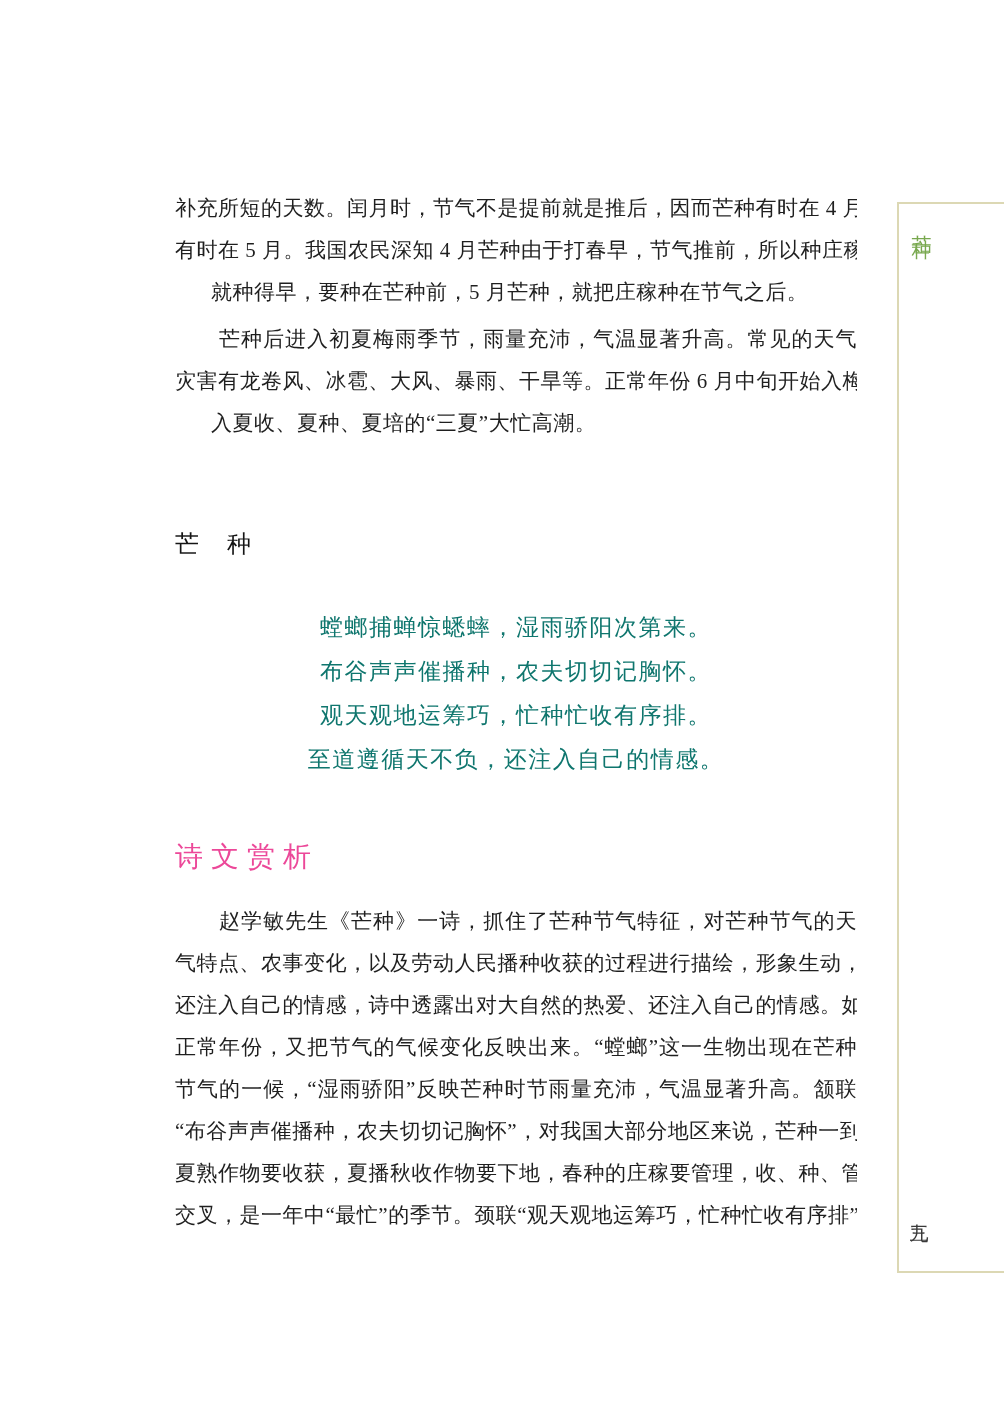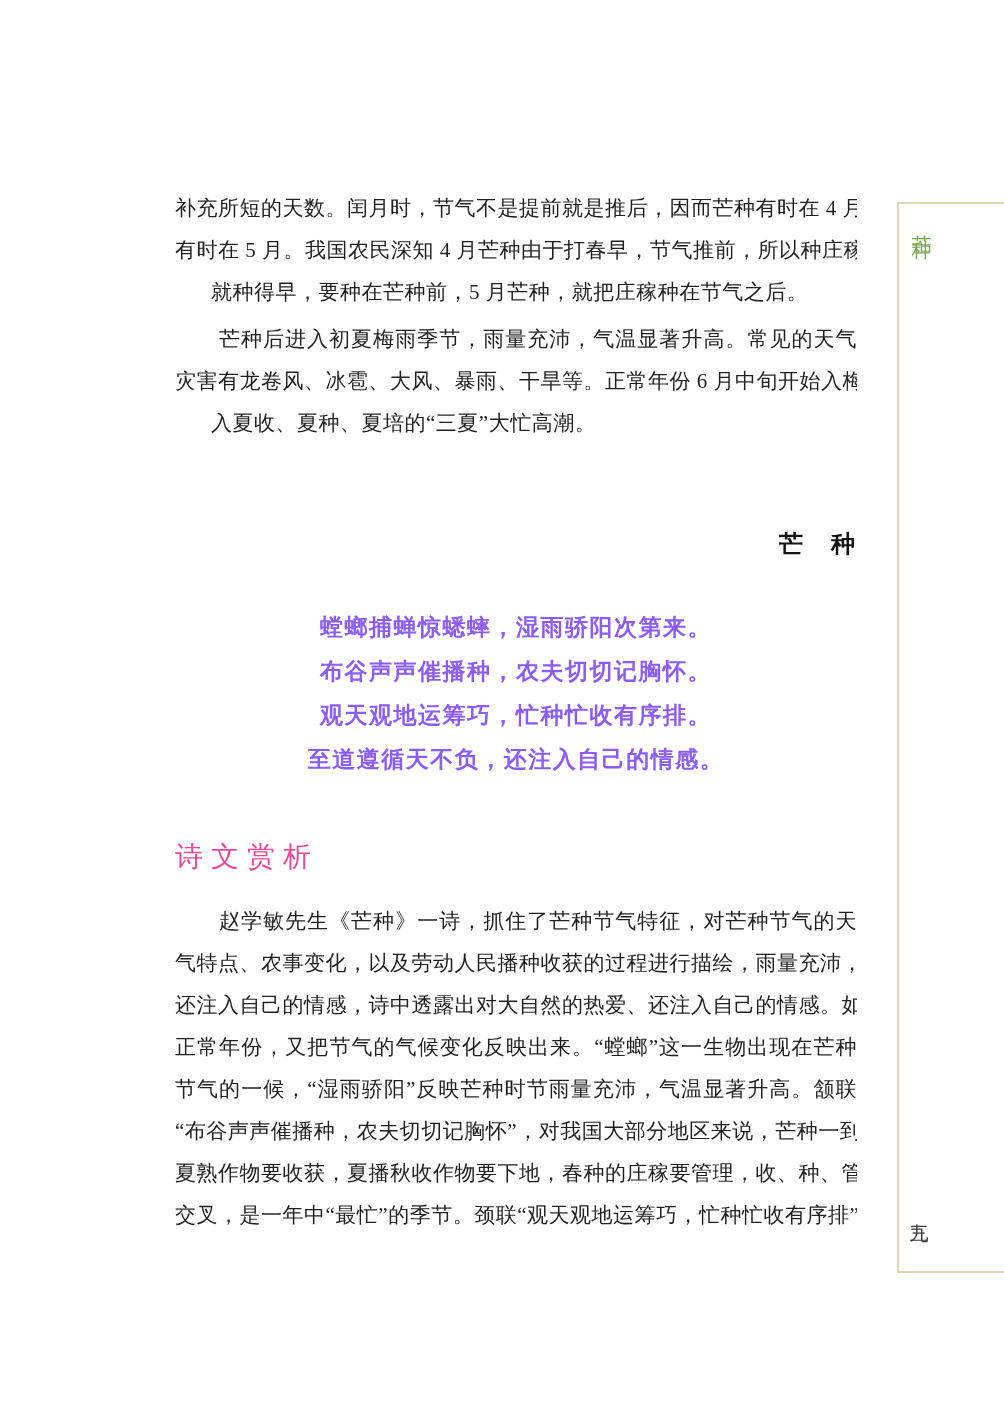--- a/index.html
+++ b/index.html
@@ -45,40 +45,40 @@
 
   #para1 { top: 187px; }
   #para2 { top: 318px; }
 
   
   #poem-title {
     position: absolute;
     left: 175px;
     top: 528px;
     width: 682px;
-    text-align: right;
+    text-align: left;
     font-size: 24px;
-    font-weight: bold;
+    font-weight: normal;
     letter-spacing: 2px;
     color: #141414;
   }
   #poem {
     position: absolute;
     left: 175px;
     top: 606px;
     width: 682px;
   }
   .poemline {
     font-size: 23px;
-    font-weight: bold;
+    font-weight: normal;
     line-height: 44px;
     height: 44px;
     text-align: center;
     letter-spacing: 1.5px;
-    color: #8b5cf6;
+    color: #0f766e;
     white-space: nowrap;
   }
 
   
   #analysis-heading {
     position: absolute;
     left: 175px;
     top: 838px;
     font-size: 28px;
     letter-spacing: 8px;
@@ -142,21 +142,21 @@
     <div class="poemline">螳螂捕蝉惊蟋蟀，湿雨骄阳次第来。</div>
     <div class="poemline">布谷声声催播种，农夫切切记胸怀。</div>
     <div class="poemline">观天观地运筹巧，忙种忙收有序排。</div>
     <div class="poemline">至道遵循天不负，还注入自己的情感。</div>
   </div>
 
   <div id="analysis-heading">诗文赏析</div>
 
   <div class="textblock" id="analysis">
     <div class="bodyline indent">赵学敏先生《芒种》一诗，抓住了芒种节气特征，对芒种节气的天</div>
-    <div class="bodyline">气特点、农事变化，以及劳动人民播种收获的过程进行描绘，雨量充沛，</div>
+    <div class="bodyline">气特点、农事变化，以及劳动人民播种收获的过程进行描绘，形象生动，</div>
     <div class="bodyline">还注入自己的情感，诗中透露出对大自然的热爱、还注入自己的情感。如</div>
     <div class="bodyline">正常年份，又把节气的气候变化反映出来。“螳螂”这一生物出现在芒种</div>
     <div class="bodyline">节气的一候，“湿雨骄阳”反映芒种时节雨量充沛，气温显著升高。颔联</div>
     <div class="bodyline">“布谷声声催播种，农夫切切记胸怀”，对我国大部分地区来说，芒种一到，</div>
     <div class="bodyline">夏熟作物要收获，夏播秋收作物要下地，春种的庄稼要管理，收、种、管</div>
     <div class="bodyline">交叉，是一年中“最忙”的季节。颈联“观天观地运筹巧，忙种忙收有序排”，</div>
   </div>
 
   <div class="margin-bracket"></div>
 

